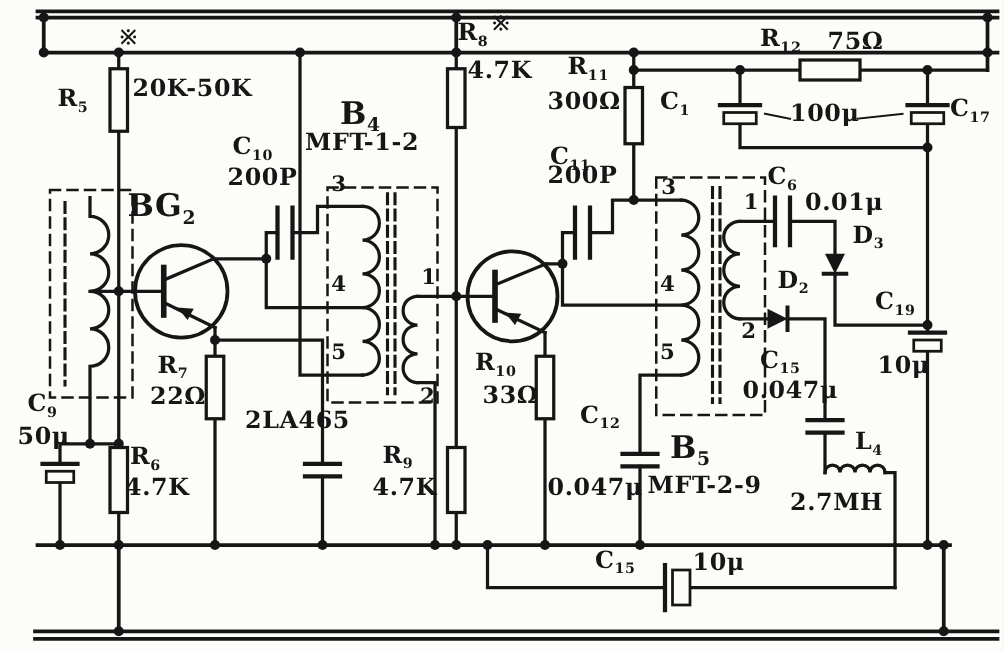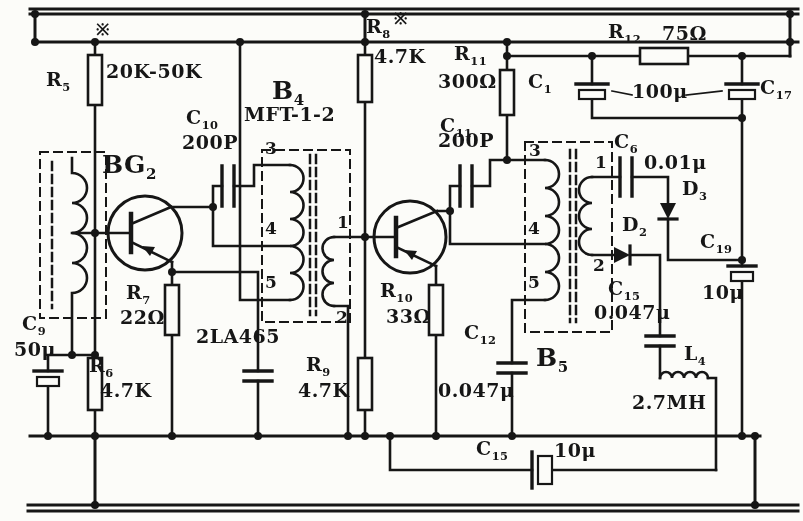--- a/index.html
+++ b/index.html
@@ -218,21 +218,21 @@
 
 <div class="lbl" style="left:46px;top:70px"><span>R</span><sub>5</sub></div>
 <div class="lbl" style="left:106px;top:62px">20K-50K</div>
 <div class="lbl mark" style="left:96px;top:22px">※</div>
 
 <div class="lbl big" style="left:102px;top:152px"><span>BG</span><sub>2</sub></div>
 
 <div class="lbl" style="left:22px;top:314px"><span>C</span><sub>9</sub></div>
 <div class="lbl" style="left:14px;top:340px">50μ</div>
 
-<div class="lbl" style="left:89px;top:356px"><span>R</span><sub>6</sub></div>
+<div class="lbl" style="left:104px;top:356px"><span>R</span><sub>6</sub></div>
 <div class="lbl" style="left:100px;top:381px">4.7K</div>
 
 <div class="lbl" style="left:126px;top:283px"><span>R</span><sub>7</sub></div>
 <div class="lbl" style="left:120px;top:308px">22Ω</div>
 
 <div class="lbl" style="left:186px;top:108px"><span>C</span><sub>10</sub></div>
 <div class="lbl" style="left:182px;top:133px">200P</div>
 
 <div class="lbl big" style="left:272px;top:78px"><span>B</span><sub>4</sub></div>
 <div class="lbl" style="left:244px;top:105px">MFT-1-2</div>
@@ -252,20 +252,21 @@
 <div class="lbl" style="left:440px;top:116px"><span>C</span><sub>11</sub></div>
 <div class="lbl" style="left:438px;top:131px">200P</div>
 
 <div class="lbl" style="left:454px;top:44px"><span>R</span><sub>11</sub></div>
 <div class="lbl" style="left:438px;top:72px">300Ω</div>
 
 <div class="lbl" style="left:464px;top:323px"><span>C</span><sub>12</sub></div>
 <div class="lbl" style="left:438px;top:381px">0.047μ</div>
 
 <div class="lbl big" style="left:536px;top:345px"><span>B</span><sub>5</sub></div>
+<div class="lbl" style="left:518px;top:379px">MFT-2-9</div>
 
 <div class="lbl" style="left:476px;top:439px"><span>C</span><sub>15</sub></div>
 <div class="lbl" style="left:554px;top:441px">10μ</div>
 
 <div class="lbl" style="left:614px;top:132px"><span>C</span><sub>6</sub></div>
 <div class="lbl" style="left:644px;top:153px">0.01μ</div>
 
 <div class="lbl" style="left:608px;top:279px"><span>C</span><sub>15</sub></div>
 <div class="lbl" style="left:594px;top:303px">0.047μ</div>
 

